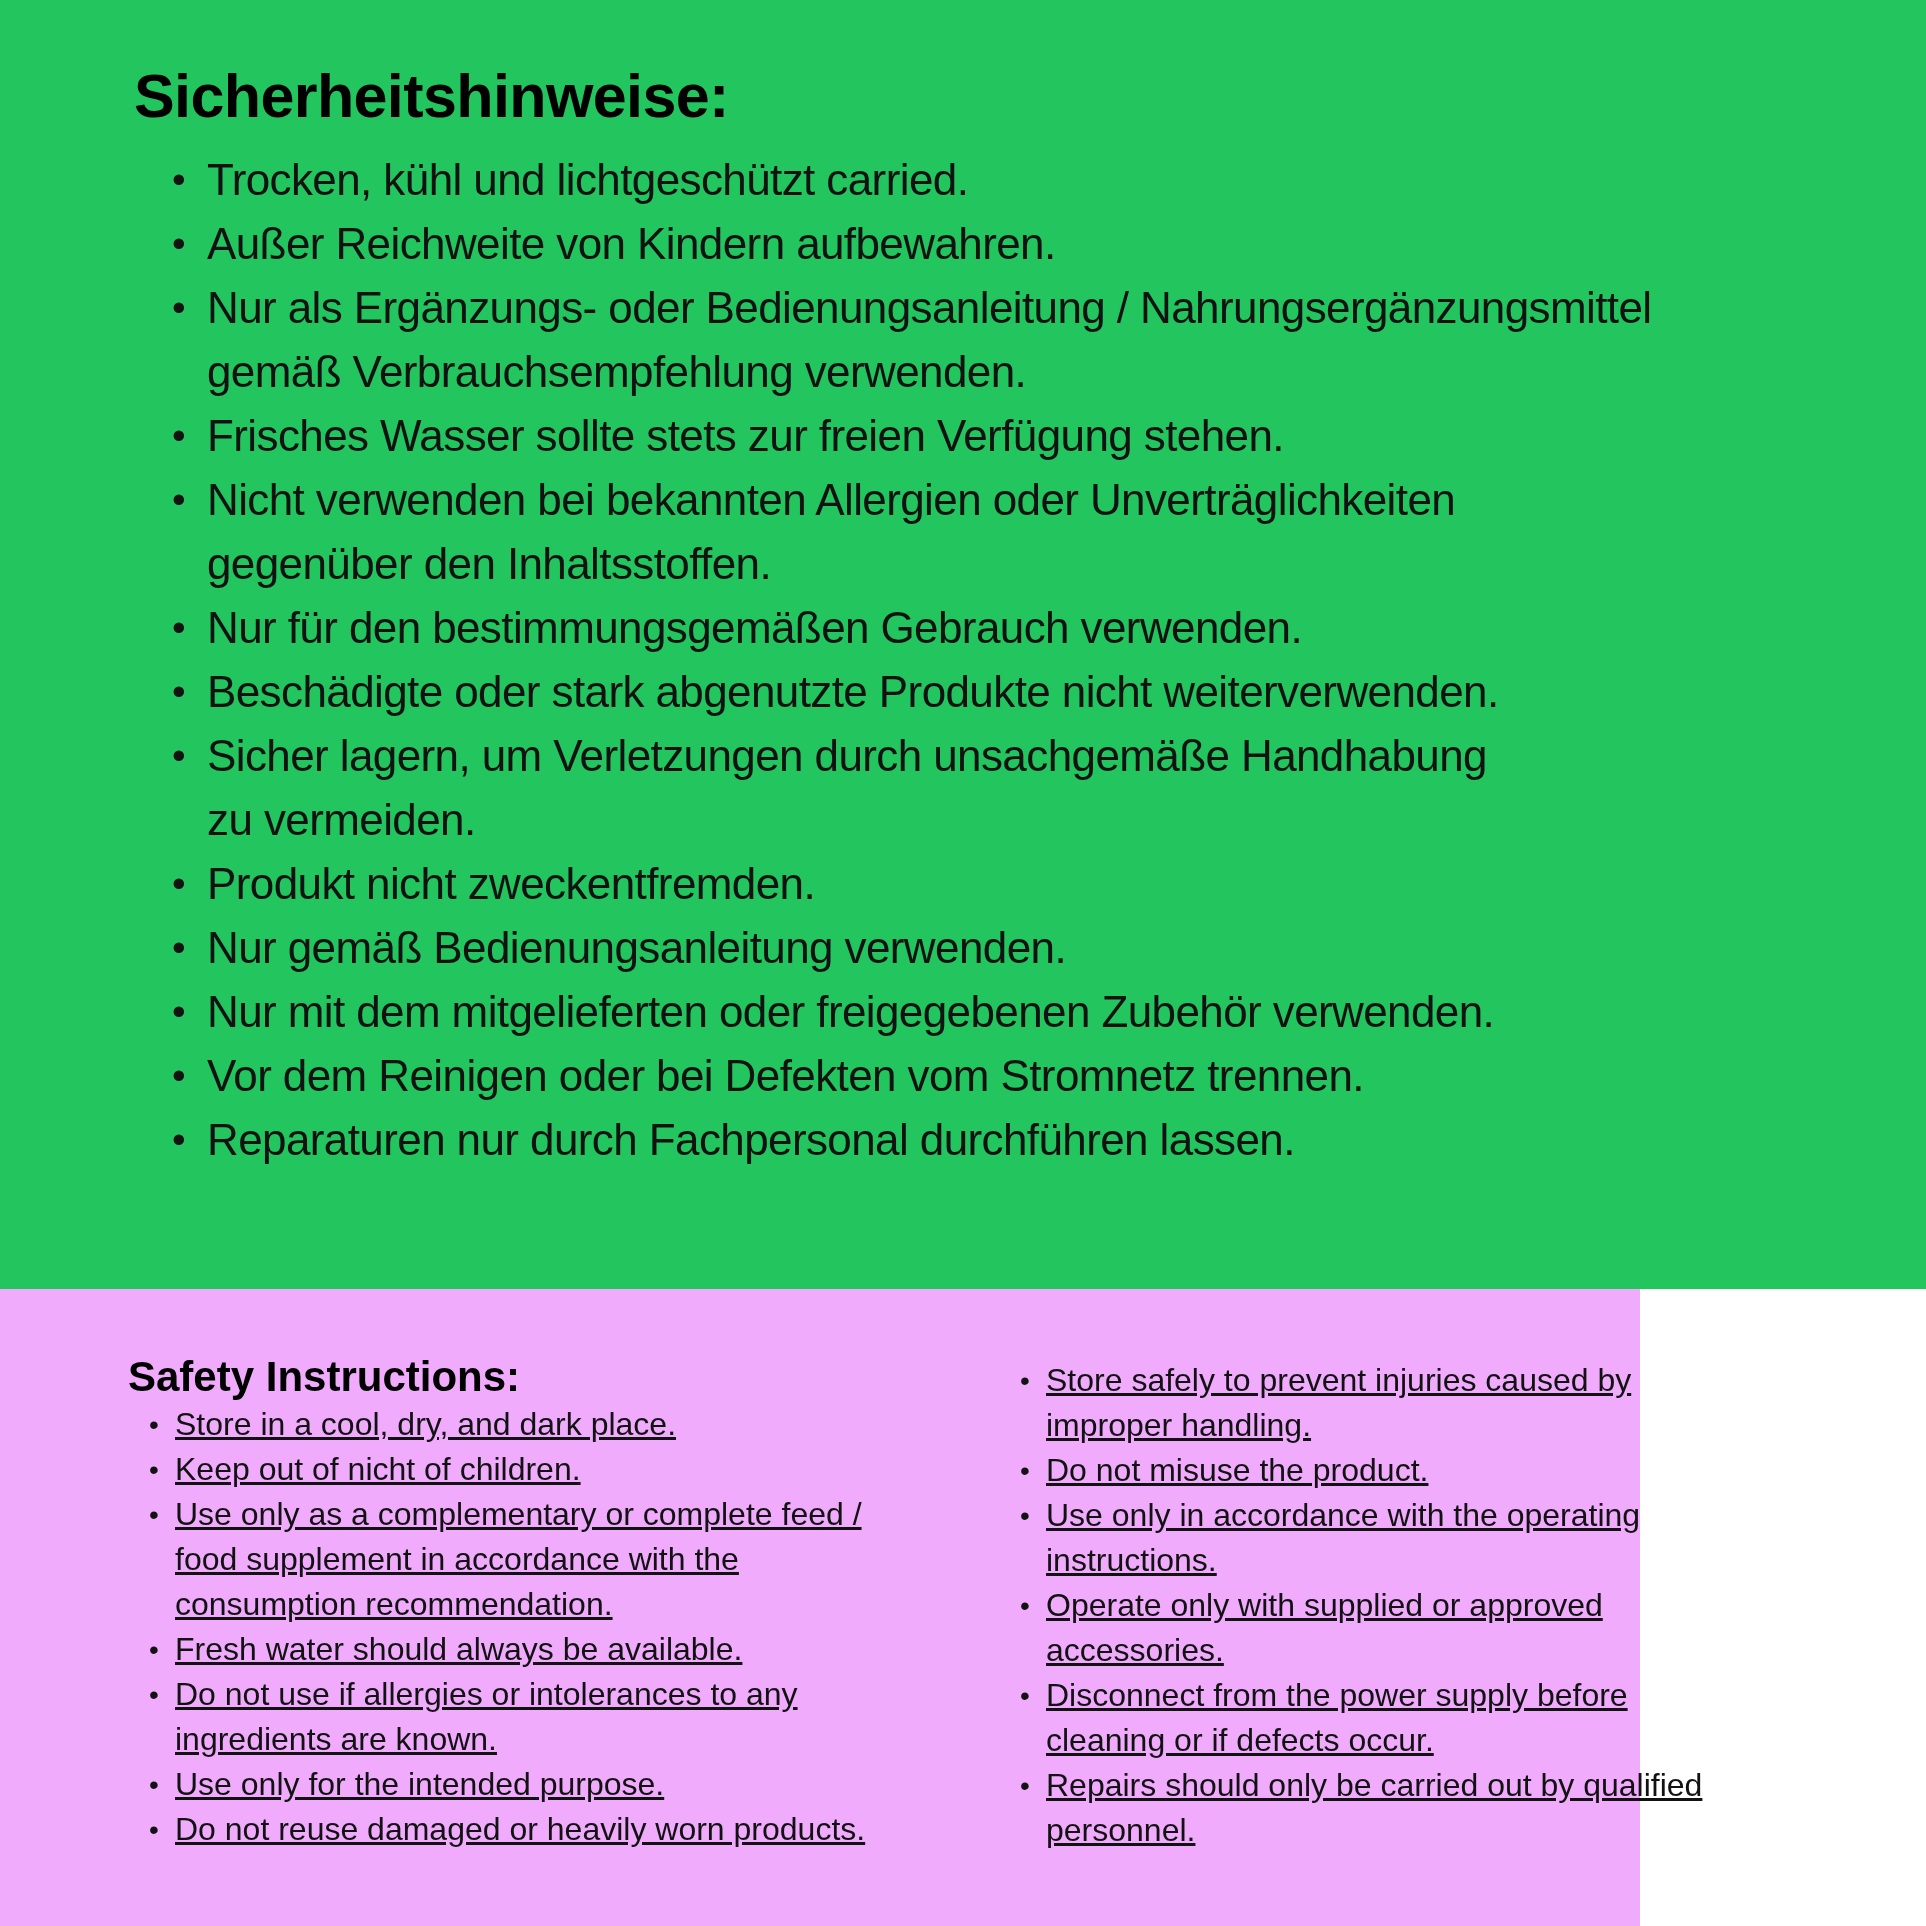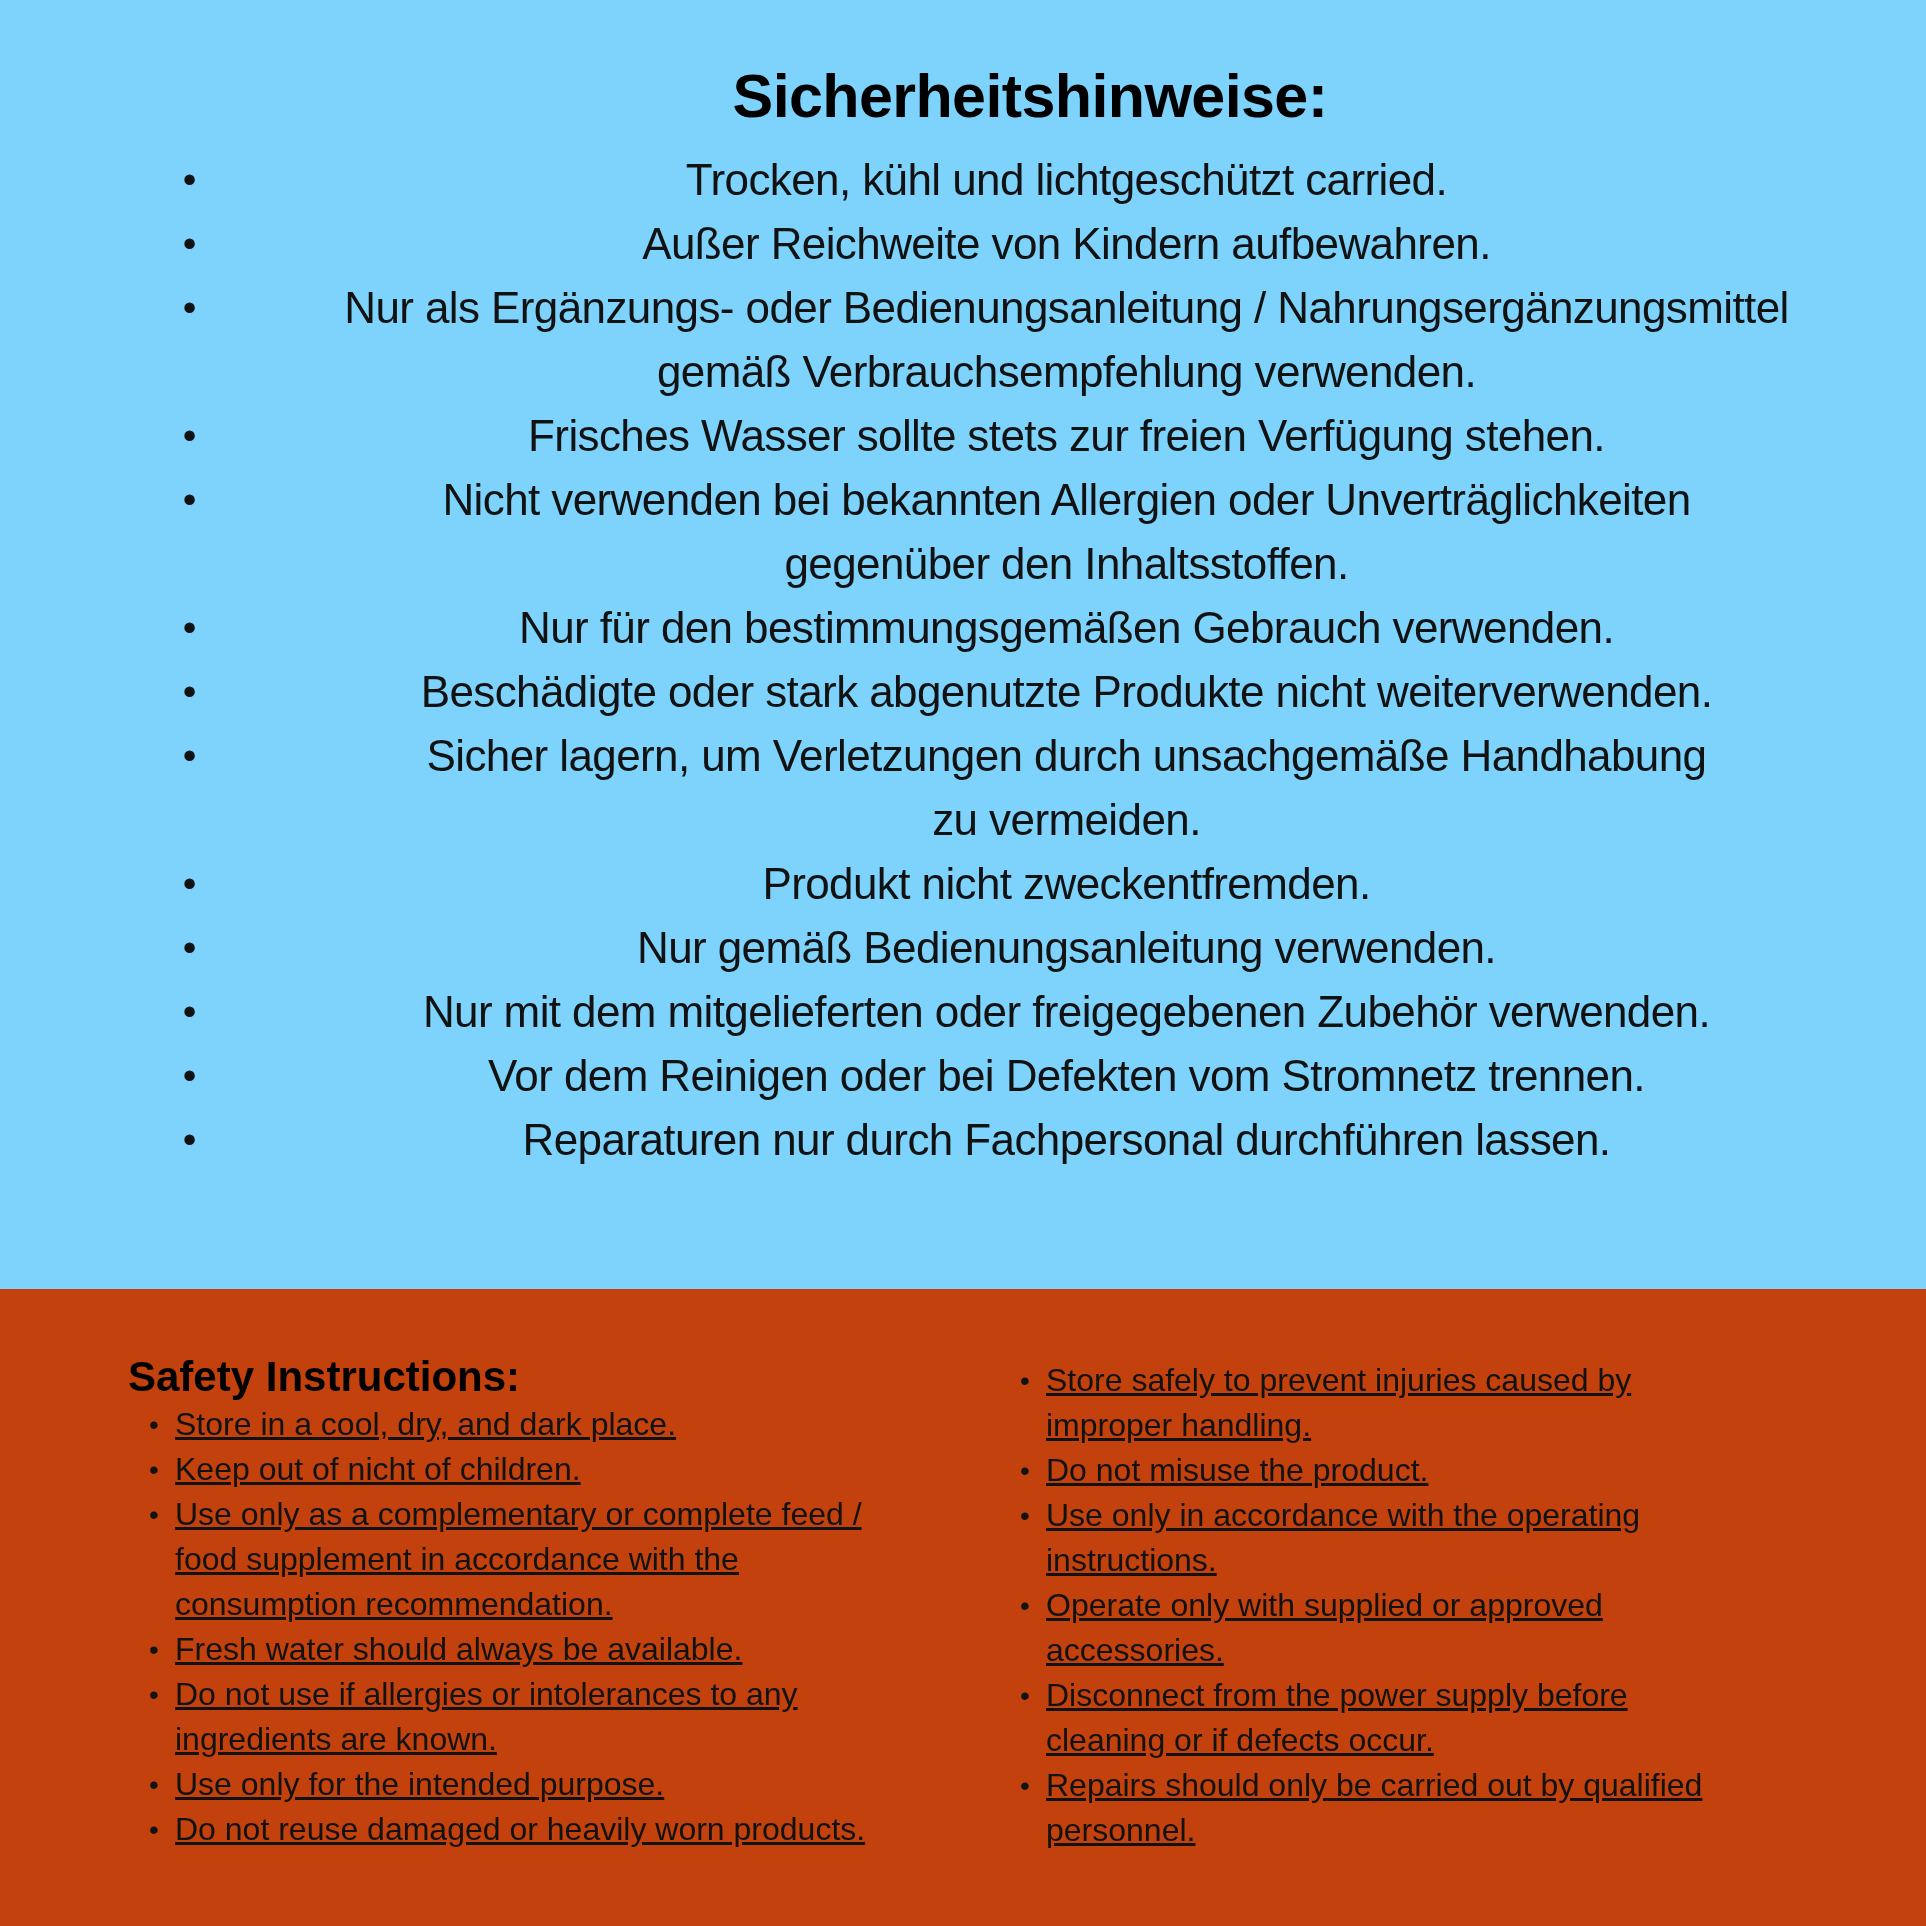--- a/index.html
+++ b/index.html
@@ -2,37 +2,37 @@
 <html style="font-size:10.3px"><head>
 <meta charset="utf-8">
 <style>
   html,body{margin:0;padding:0;}
   body{
     width:1926px;height:1926px;position:relative;overflow:hidden;
     background:#ffffff;color:#121212;
     font-family:"Liberation Sans","DejaVu Sans",sans-serif;
   }
   
-  .de-section{position:absolute;top:0;left:0;width:1926px;height:1289px;background:#7dd3fc;text-align:center;}
+  .de-section{position:absolute;top:0;left:0;width:1926px;height:1289px;background:#22c55e;}
   .de-title{
     margin:55px 0 0 134px;
     font-size:61px;font-weight:700;line-height:83px;color:#000;
     letter-spacing:-0.6px;
   }
   .de-list{margin-top:10.3px;}
   .b-row{display:flex;align-items:flex-start;}
   .de-list .b-row{margin-left:172px;}
   .b-dot{flex:0 0 auto;color:#121212;}
   .de-list .b-dot{width:35px;font-size:39px;line-height:64px;}
   .b-txt{flex:1 1 auto;}
   .de-list .b-line{font-size:44px;line-height:64px;letter-spacing:-0.6px;white-space:nowrap;}
   
   .en-section{
-    position:absolute;top:1289px;left:0;width:1926px;height:638px;
-    background:#c2410c;
+    position:absolute;top:1289px;left:0;width:1640px;height:638px;
+    background:#f0abfc;
   }
   .en-col-left{position:absolute;top:0;left:0;width:976px;}
   .en-title{
     margin:62px 0 0 128px;
     font-size:42px;font-weight:700;line-height:51px;color:#000;
   }
   .en-col-left .b-row{margin-left:149px;}
   .en-col-right{position:absolute;top:69px;left:1020px;width:892px;}
   .en-section .b-dot{width:26px;font-size:28px;line-height:45px;}
   .en-section .b-line{font-size:32px;line-height:45px;white-space:nowrap;text-decoration:underline;}

